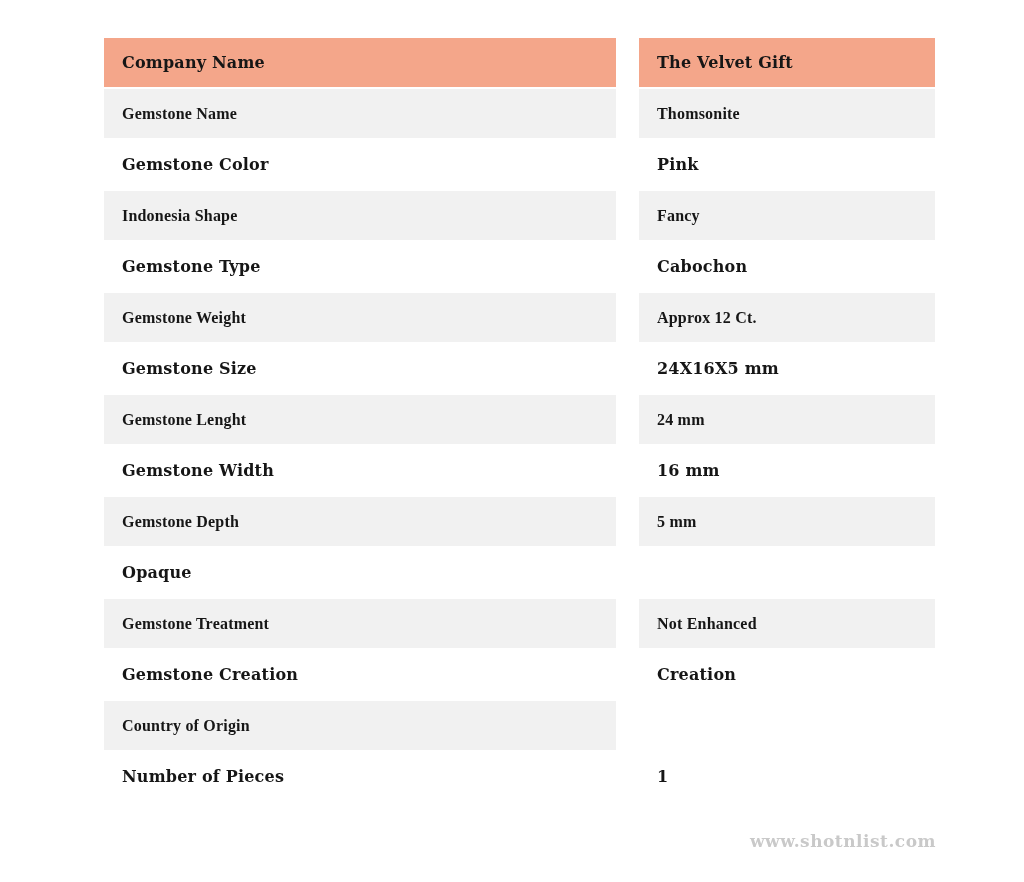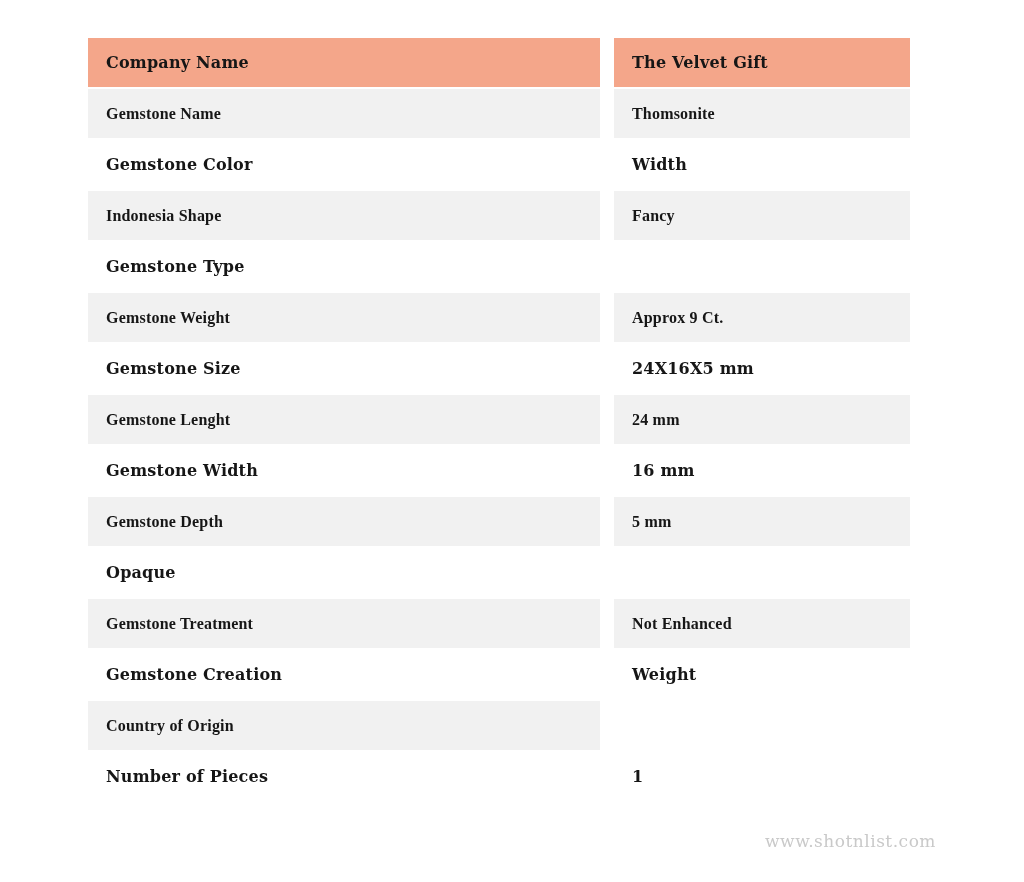--- a/index.html
+++ b/index.html
@@ -23,22 +23,23 @@
     height: 882px;
   }
   .spec-table {
     position: absolute;
     left: 88px;
     top: 38px;
     width: 850px;
   }
   .row {
     display: flex;
-    gap: 14px;
+    gap: 23px;
     margin-bottom: 2px;
+    margin-left: 16px;
   }
   .cell {
     height: 49px;
     display: flex;
     align-items: center;
     padding-left: 18px;
     font-weight: bold;
     font-size: 16px;
     color: var(--text);
     background: var(--row-bg);
@@ -47,21 +48,21 @@
   }
   .cell.label { width: 512px; }
   .cell.value { width: 296px; }
   .row.header .cell { background: var(--header-bg); }
   .row.alt .cell { background: var(--alt-bg); font-family: Liberation Serif, serif; }
   .row.plain .cell { background: var(--row-bg); }
   .watermark {
     position: absolute;
     top: 831px;
     right: 88px;
-    font-weight: normal;
+    font-weight: bold;
     font-size: 17px;
     color: var(--watermark);
     letter-spacing: 0.5px;
   }
 </style>
 </head>
 <body>
 
 <div class="page">
 
@@ -82,45 +83,48 @@
     <div class="cell value">
       <span>Thomsonite</span>
     </div>
   </div>
 
   <div class="row plain">
     <div class="cell label">
       <span>Gemstone Color</span>
     </div>
     <div class="cell value">
-      <span>Width</span>
+      <span>Pink</span>
     </div>
   </div>
 
   <div class="row alt">
     <div class="cell label">
       <span>Indonesia Shape</span>
     </div>
     <div class="cell value">
       <span>Fancy</span>
     </div>
   </div>
 
   <div class="row plain">
     <div class="cell label">
       <span>Gemstone Type</span>
     </div>
+    <div class="cell value">
+      <span>Cabochon</span>
+    </div>
   </div>
 
   <div class="row alt">
     <div class="cell label">
       <span>Gemstone Weight</span>
     </div>
     <div class="cell value">
-      <span>Approx 9 Ct.</span>
+      <span>Approx 12 Ct.</span>
     </div>
   </div>
 
   <div class="row plain">
     <div class="cell label">
       <span>Gemstone Size</span>
     </div>
     <div class="cell value">
       <span>24X16X5 mm</span>
     </div>
@@ -166,21 +170,21 @@
     <div class="cell value">
       <span>Not Enhanced</span>
     </div>
   </div>
 
   <div class="row plain">
     <div class="cell label">
       <span>Gemstone Creation</span>
     </div>
     <div class="cell value">
-      <span>Weight</span>
+      <span>Creation</span>
     </div>
   </div>
 
   <div class="row alt">
     <div class="cell label">
       <span>Country of Origin</span>
     </div>
   </div>
 
   <div class="row plain">

